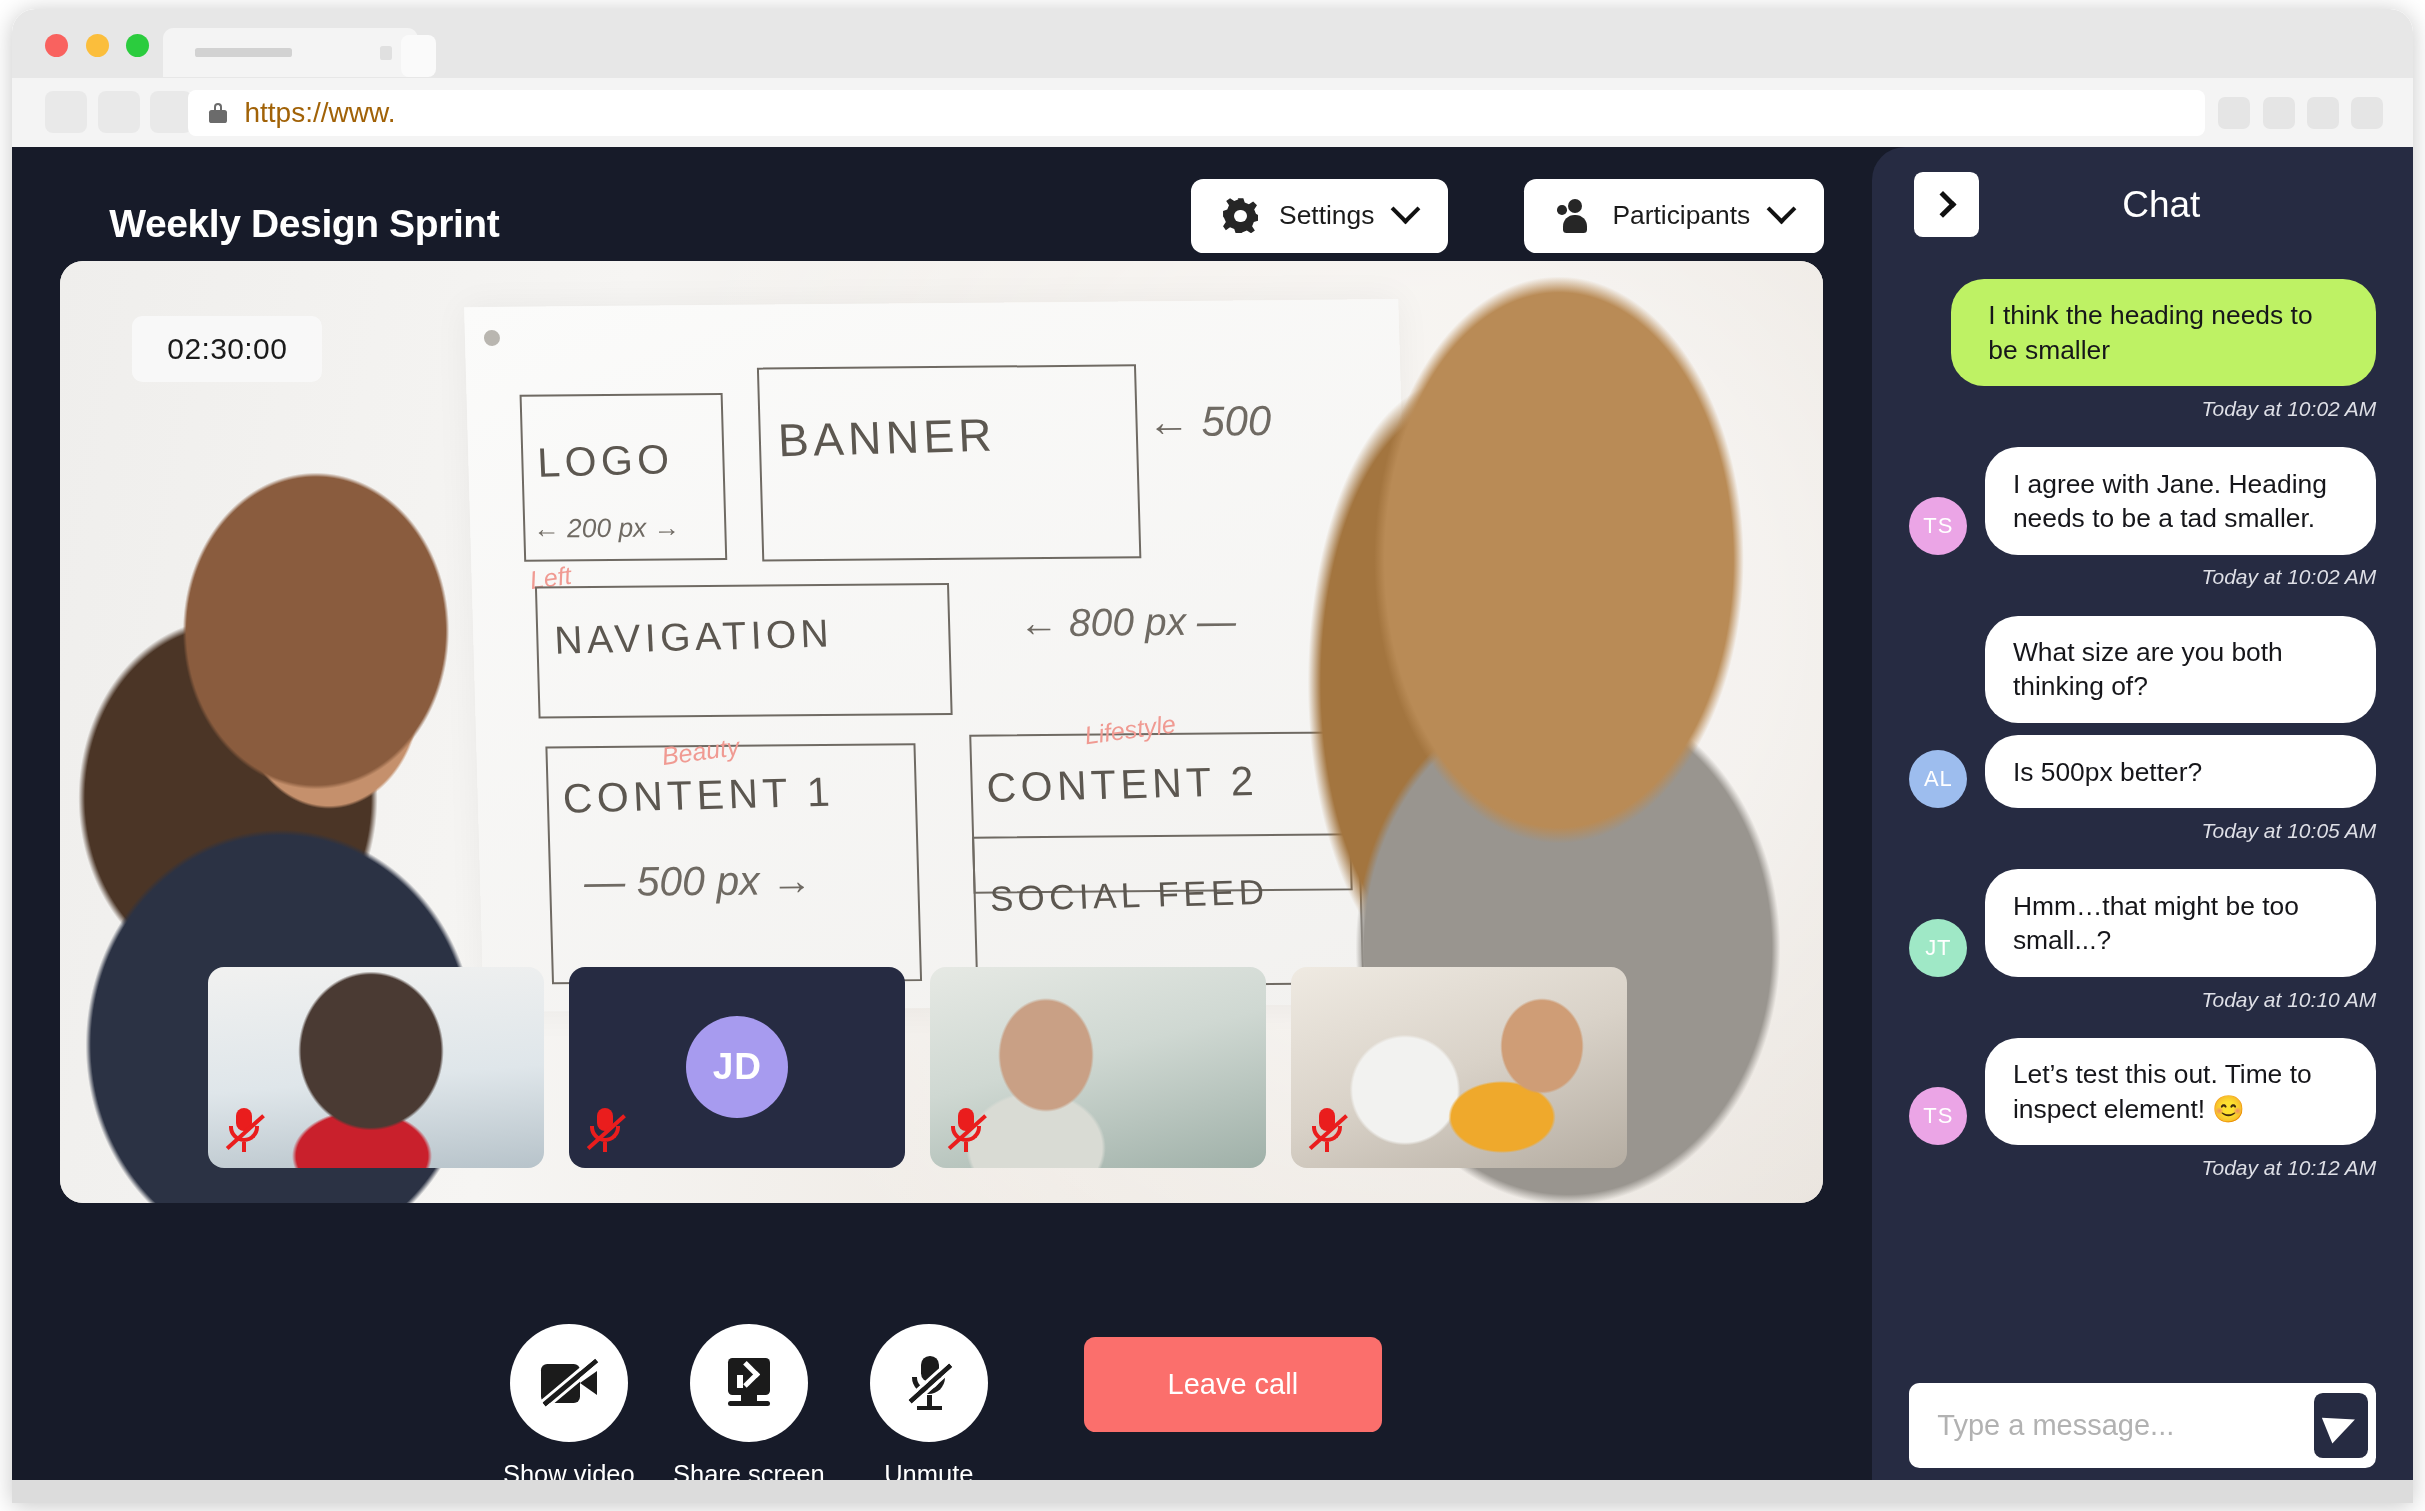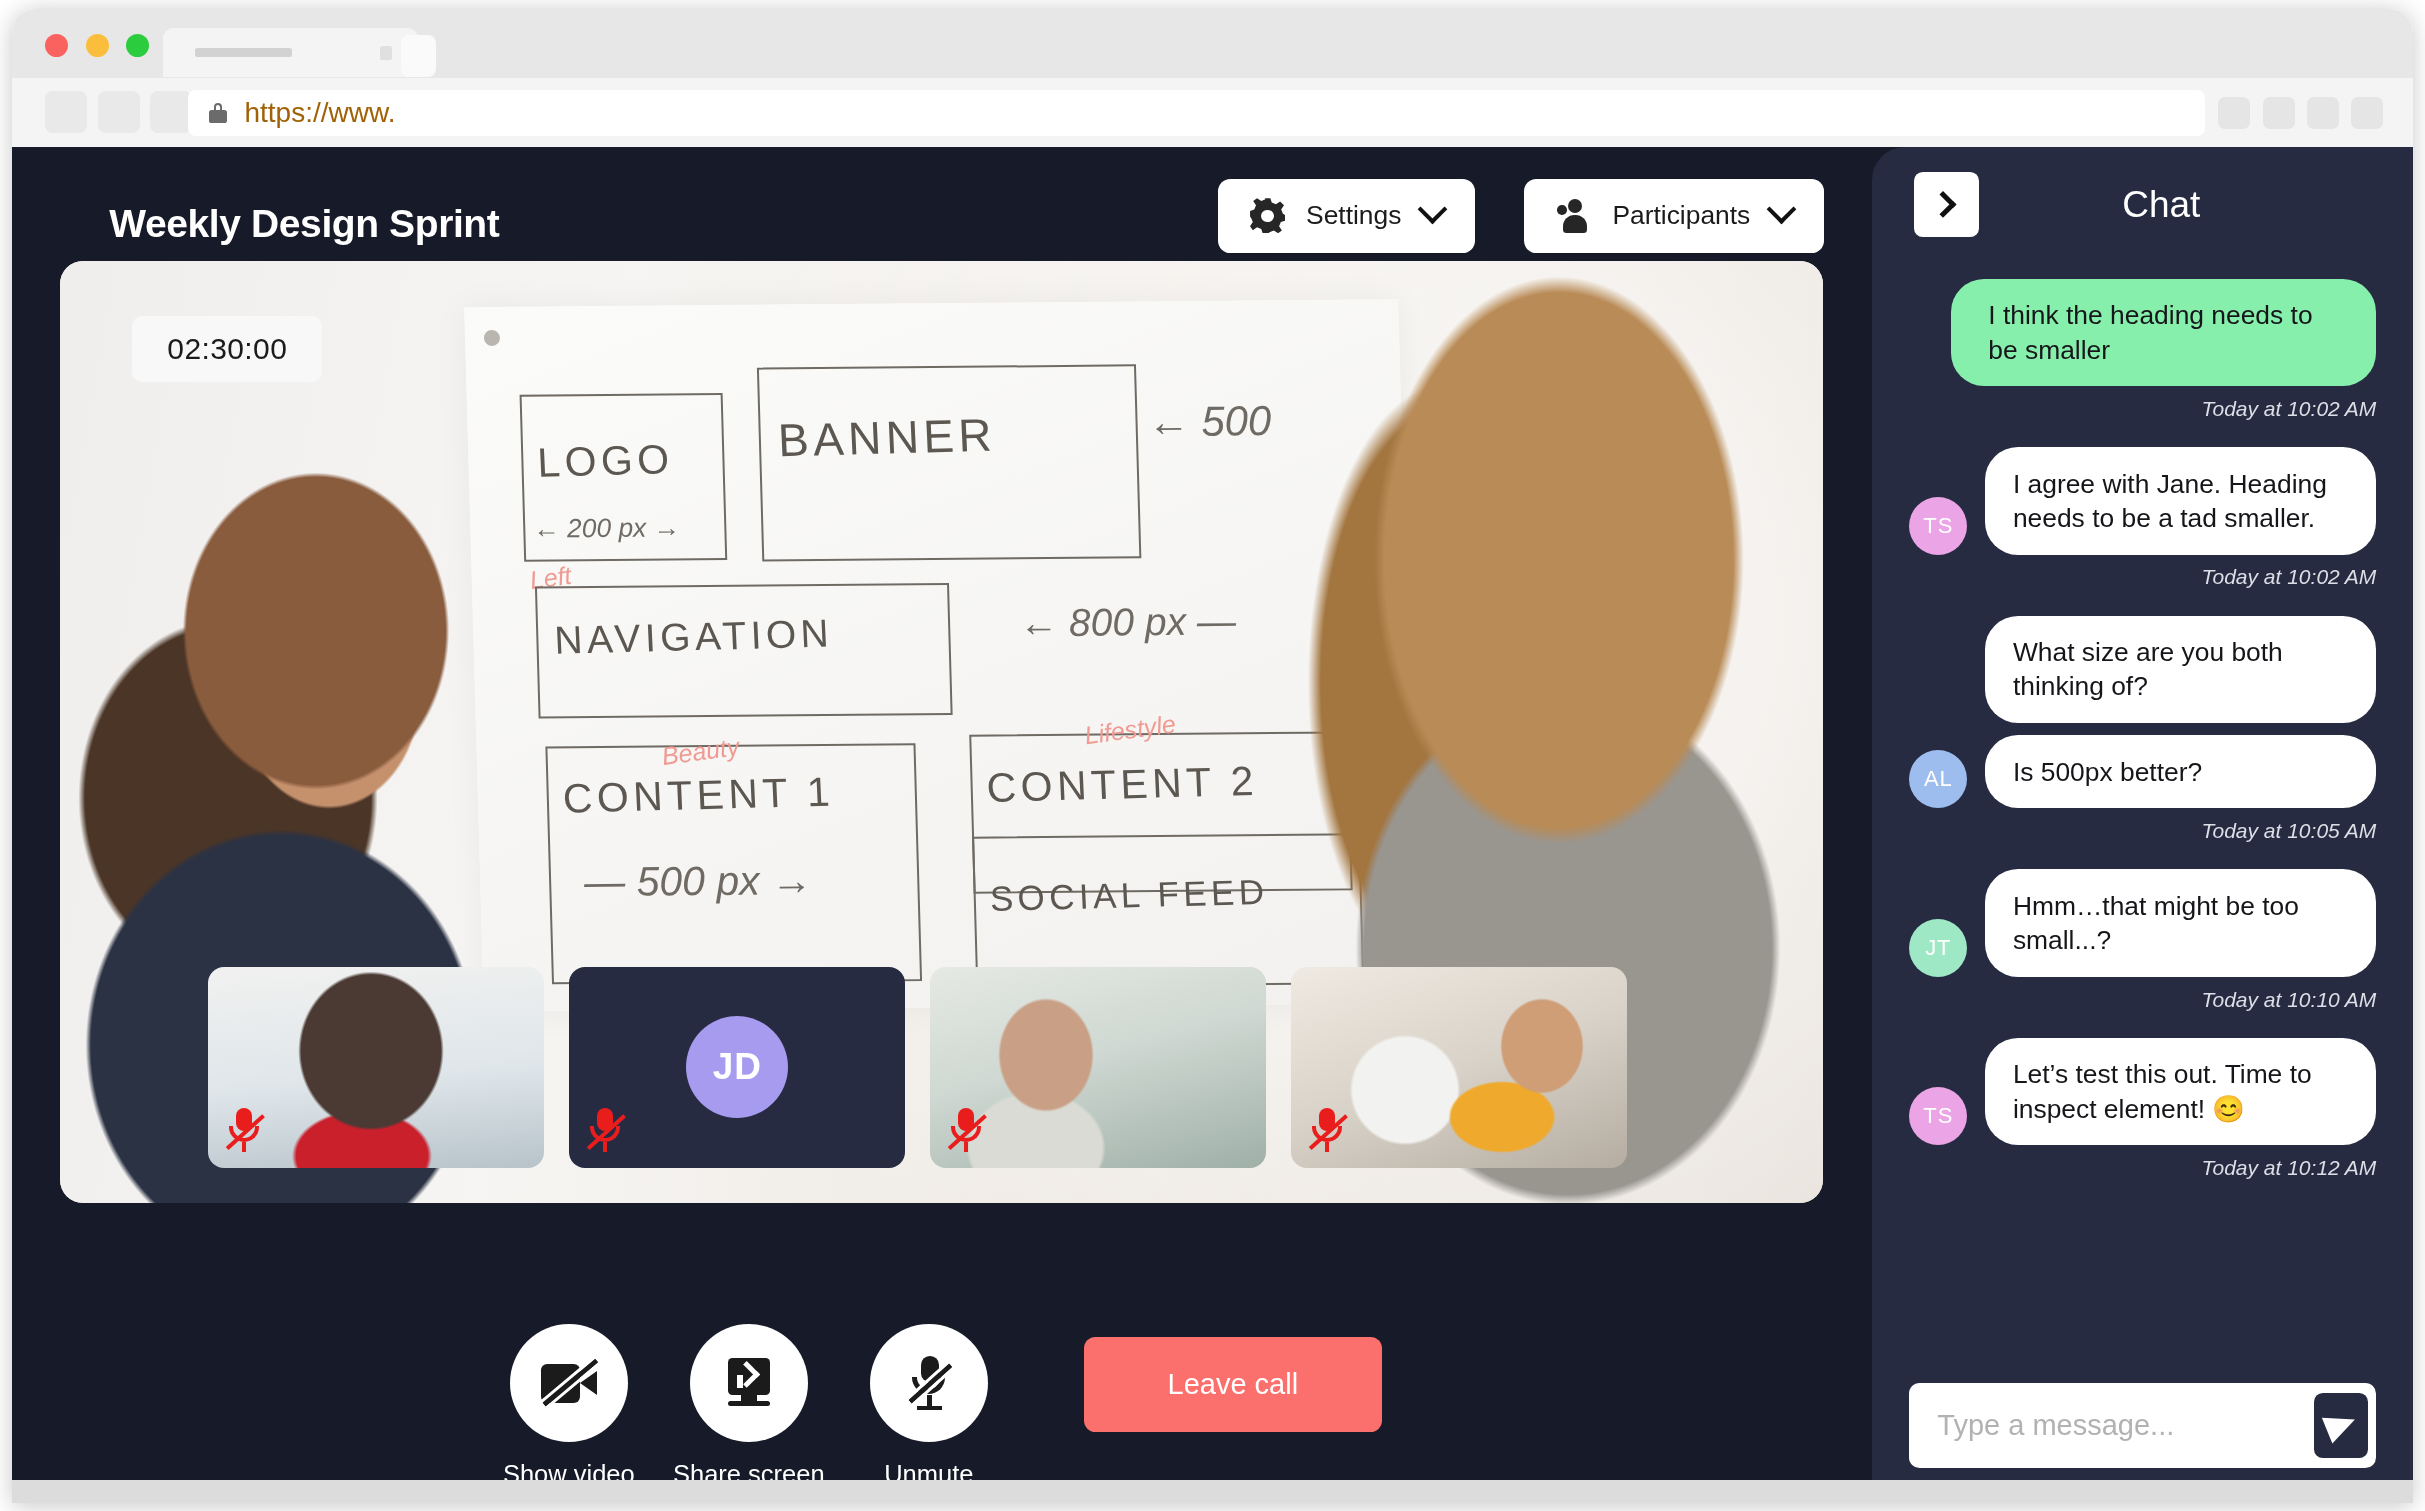--- a/index.html
+++ b/index.html
@@ -119,21 +119,21 @@
     display: flex; align-items: center;
   }
   .meeting-title {
     margin-left: 97px;
     font-size: 39px; font-weight: bold; color: #ffffff;
     letter-spacing: -0.4px;
     margin-top: 40px;
   }
   .header-actions {
     position: absolute; right: 48px; top: 32px;
-    display: flex; gap: 49px;
+    display: flex; gap: 76px;
   }
   .hdr-btn {
     height: 74px;
     background: #ffffff;
     border-radius: 12.3px;
     display: flex; align-items: center;
     padding: 0 32px; gap: 21px;
     cursor: pointer;
   }
   .hdr-btn .label { font-size: 26.4px; color: #1b1b1b; }
@@ -433,21 +433,21 @@
     display:flex; align-items:center; justify-content:center;
     color:#ffffff; font-size: 22px; letter-spacing: 0.9px;
   }
   .bubbles { display:flex; flex-direction:column; gap: 12.3px; flex:1; }
   .bubble {
     background:#ffffff; color:#16161a;
     border-radius: 33px;
     padding: 19.4px 28px;
     font-size: 26.4px; line-height: 1.3;
   }
-  .bubble.self { background:#86efac;padding-left:37px; }
+  .bubble.self { background:#bef264;padding-left:37px; }
   .msg-time {
     text-align: right;
     font-size: 21px; font-style: italic;
     color: #dedfe6;
     margin-top: 10.6px;
   }
   .msg-group.right .msg-row { justify-content: flex-end; }
   .msg-group.right .bubbles { margin-left: 42px; }
 
   .composer {

